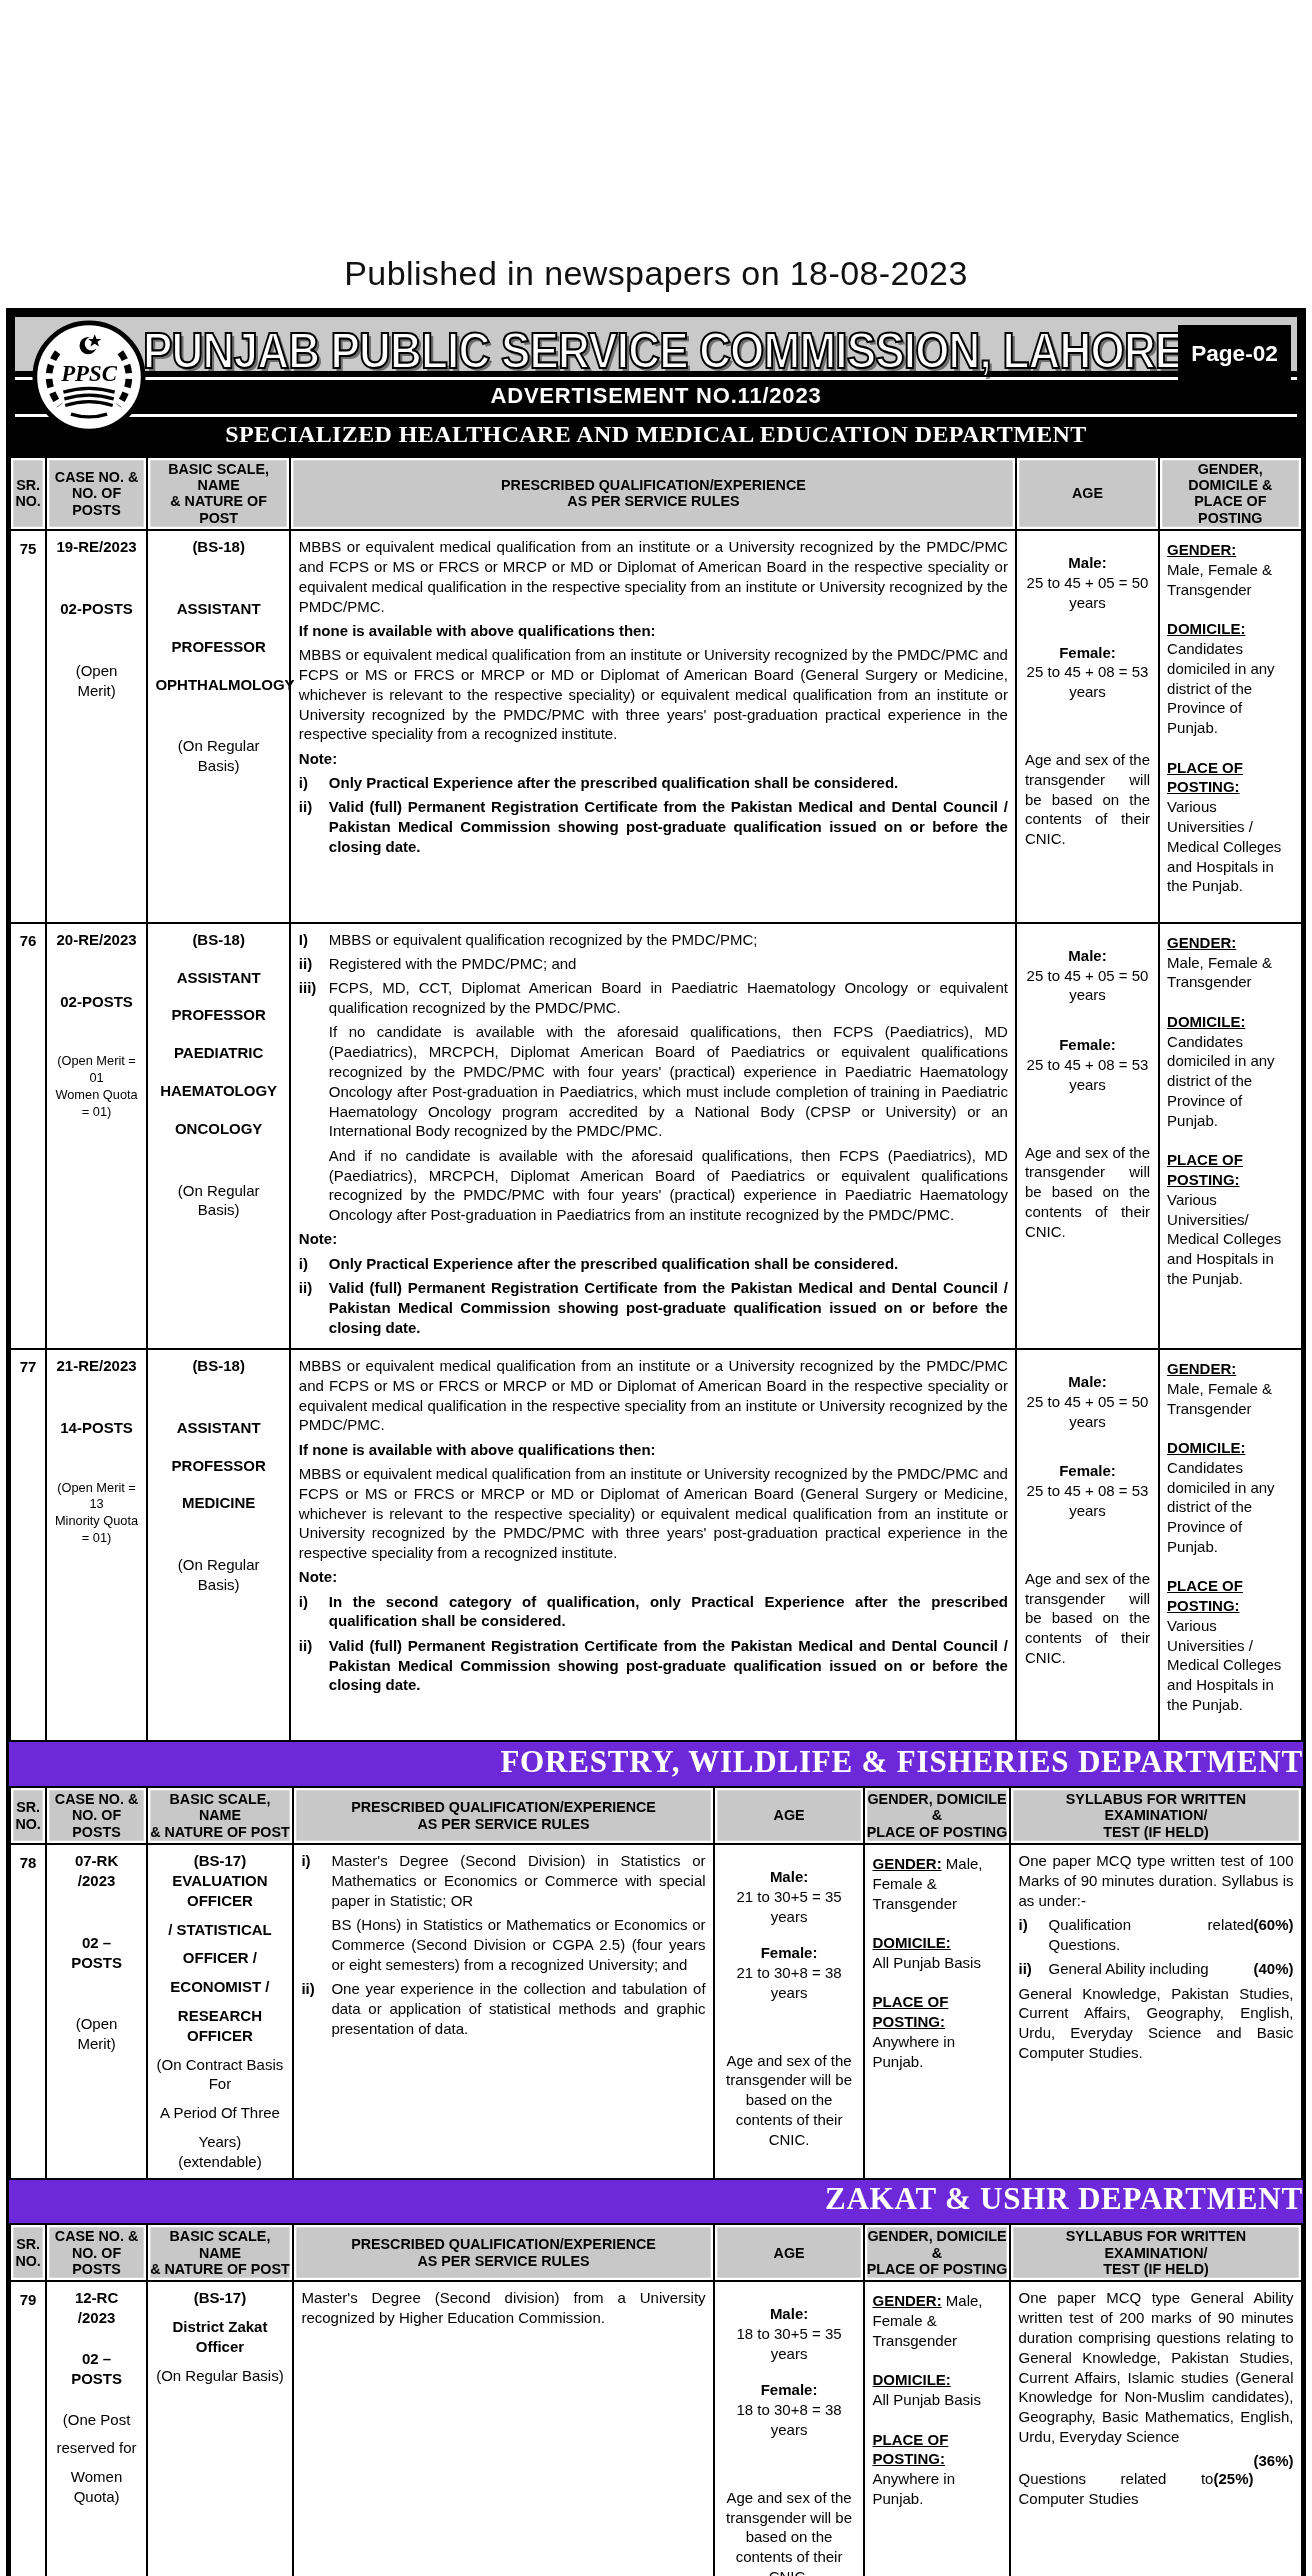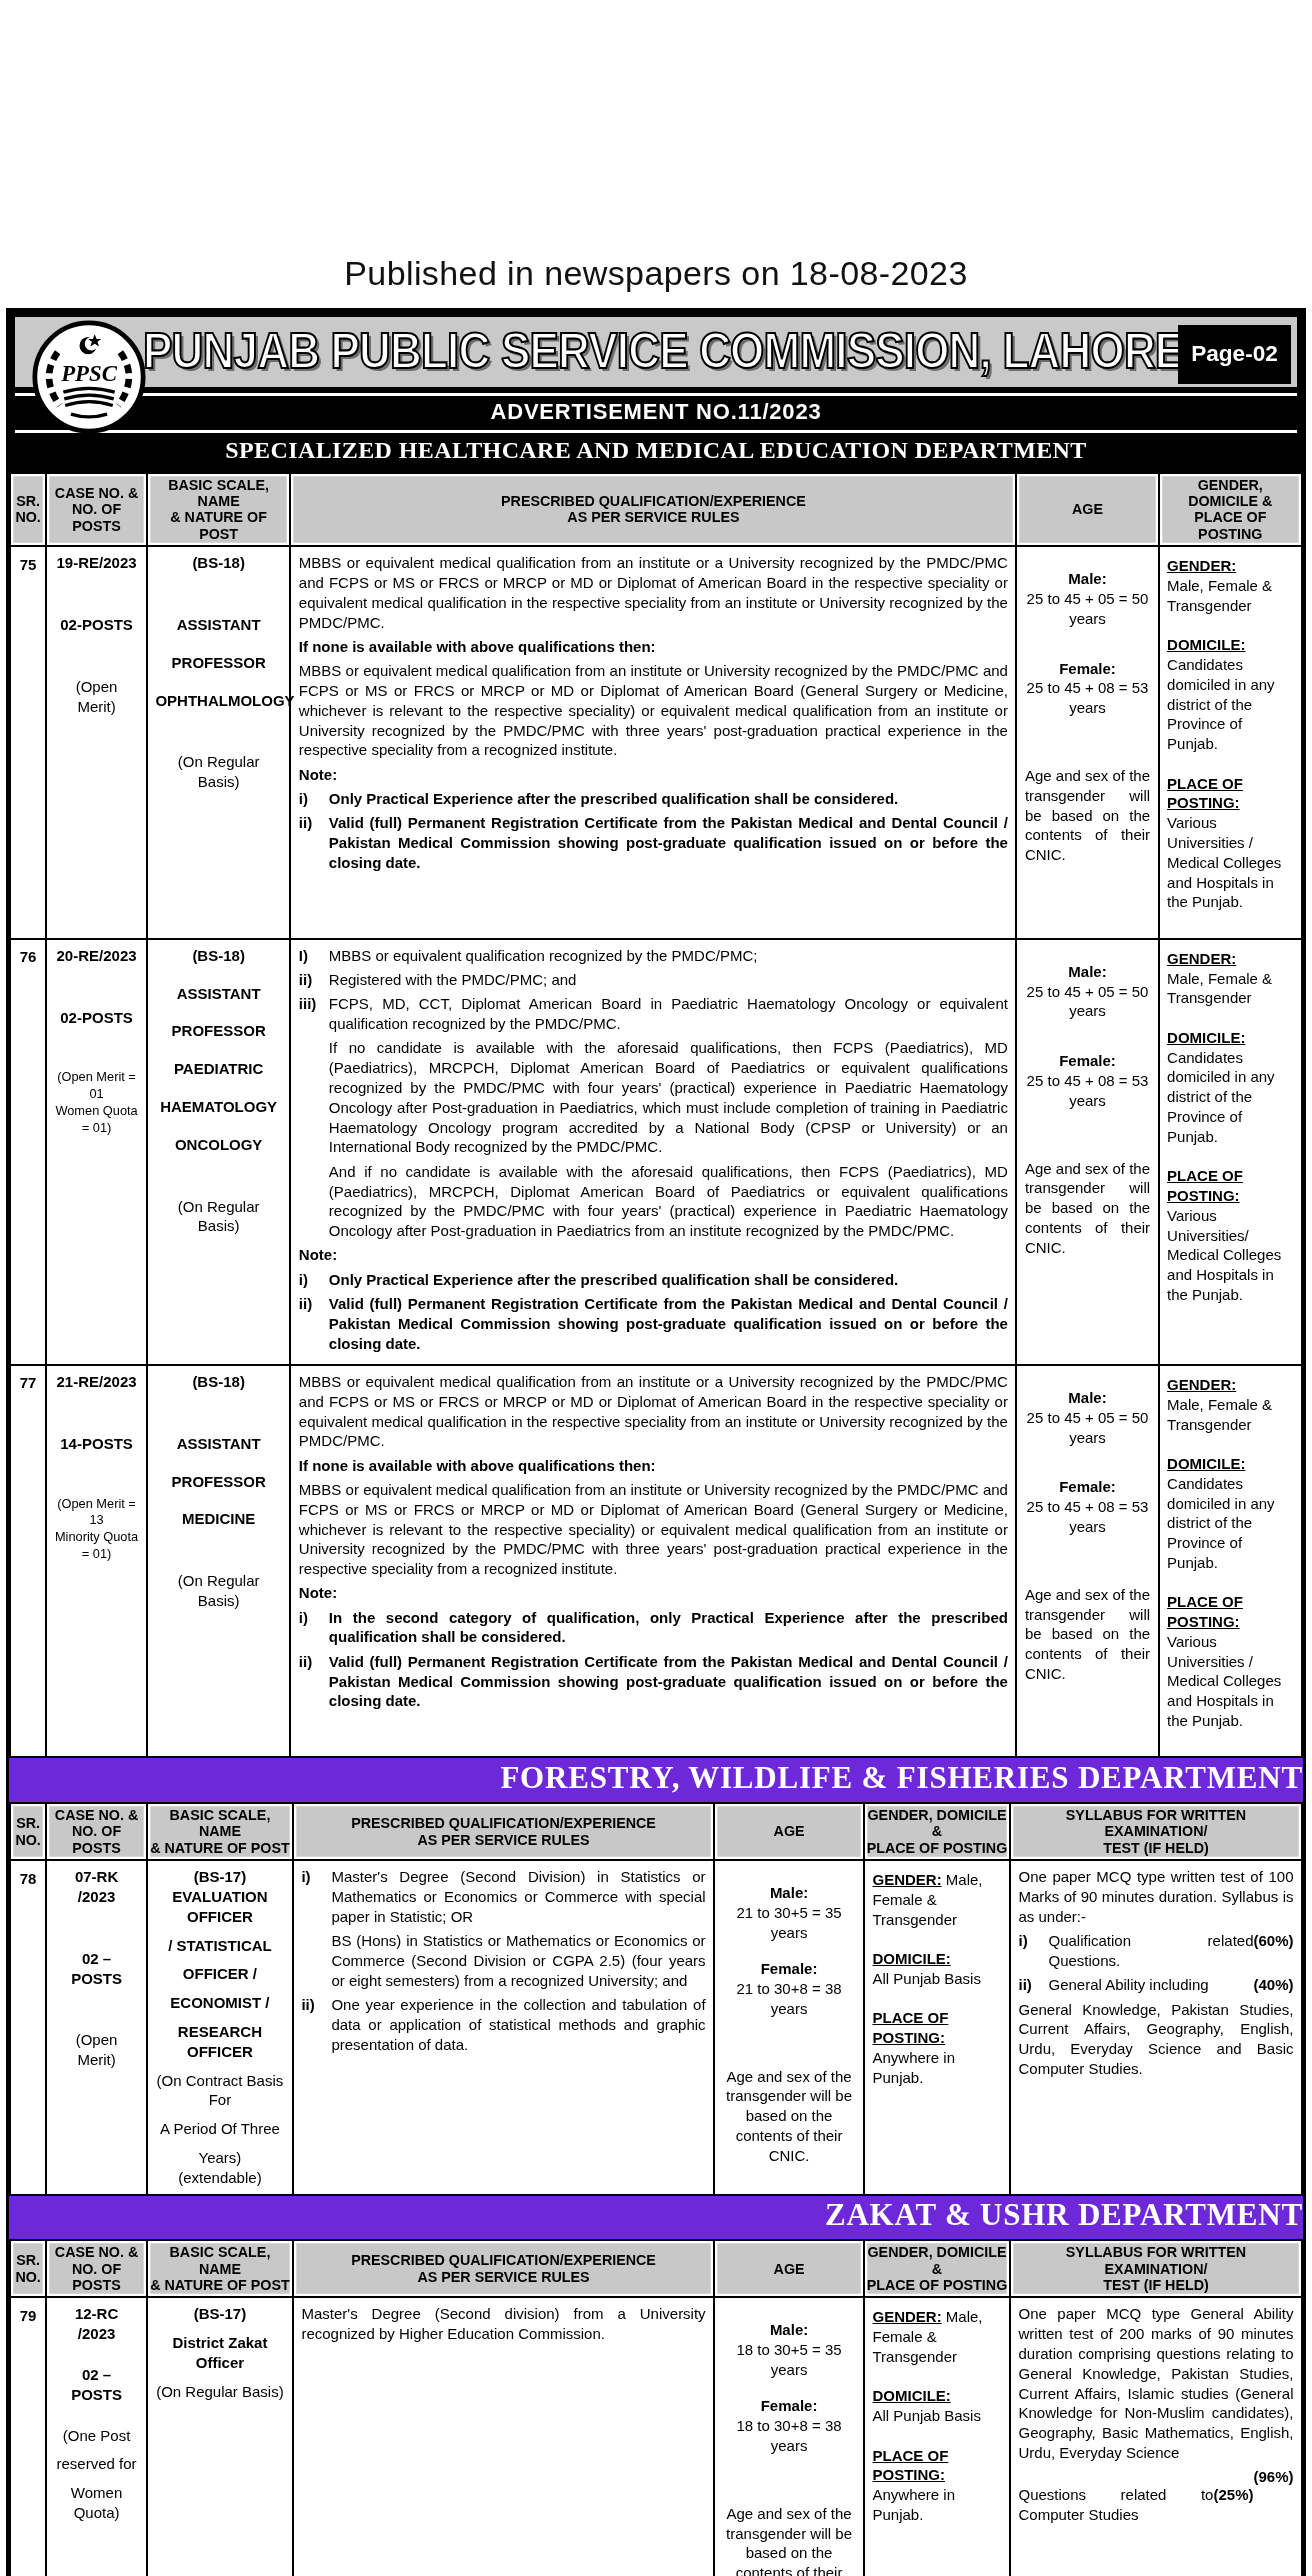--- a/index.html
+++ b/index.html
@@ -1,21 +1,21 @@
 <!DOCTYPE html>
 <html style="font-size:12px"><head>
 <meta charset="utf-8">
 <style>
   html,body{margin:0;padding:0;background:#fff;}
   .canvas{position:relative;width:1312px;height:2576px;background:#fff;overflow:hidden;
           font-family:"Liberation Sans",sans-serif;color:#000;}
   .published{padding-top:254px;text-align:center;font-size:34px;letter-spacing:0.4px;color:#111;}
   
   .ad-box{margin:15px 6px 0;background:#000;border:3px solid #000;}
-  .masthead{position:relative;margin:6px 6px 0;height:70px;background:#c9c9c9;}
+  .masthead{position:relative;margin:6px 6px 0;height:54px;background:#c9c9c9;}
   .mast-title{position:absolute;left:128px;right:128px;top:6px;text-align:center;
       font-size:44px;font-weight:bold;letter-spacing:-0.8px;color:#fff;
       -webkit-text-stroke:1.9px #000;text-shadow:3px 3px 0 rgba(0,0,0,0.45);
       white-space:nowrap;transform:scaleY(1.12);transform-origin:top;}
   .page-badge{position:absolute;right:6px;top:7.5px;width:113px;height:59px;background:#000;
       color:#fff;font-size:22.6px;font-weight:bold;display:flex;align-items:center;justify-content:center;}
   .logo{position:absolute;left:16.5px;top:3px;width:114px;height:114px;z-index:5;}
   .adv-band{margin:6px 6px 0;border-top:3px solid #fff;border-bottom:3px solid #fff;
       padding:3px 0 4.5px;text-align:center;color:#fff;font-weight:bold;font-size:22px;letter-spacing:0.8px;}
   .dept-title{color:#fff;font-family:"Liberation Serif",serif;font-weight:bold;font-size:24px;
@@ -395,21 +395,21 @@
                 <div>All Punjab Basis</div>
               </div>
             <div class="gd-blk">
                 <div class="gd-lbl">PLACE OF POSTING:</div>
                 <div>Anywhere in Punjab.</div>
               </div>
           </td>
           <td class="syl">
               <div class="li"><span class="tx">One paper MCQ type General Ability written test of 200 marks of 90 minutes duration comprising questions relating to General Knowledge, Pakistan Studies, Current Affairs, Islamic studies (General Knowledge for Non-Muslim candidates), Geography, Basic Mathematics, English, Urdu, Everyday Science</span></div>
               <div class="li">
-                <span class="rt">(96%)</span>
+                <span class="rt">(36%)</span>
               </div>
               <div class="li gap"><span class="rt">(25%)</span><span class="tx">Questions related to Computer Studies</span></div>
             </td>
         </tr>
       </tbody>
     </table>
   </div>
 
 </div>
 

